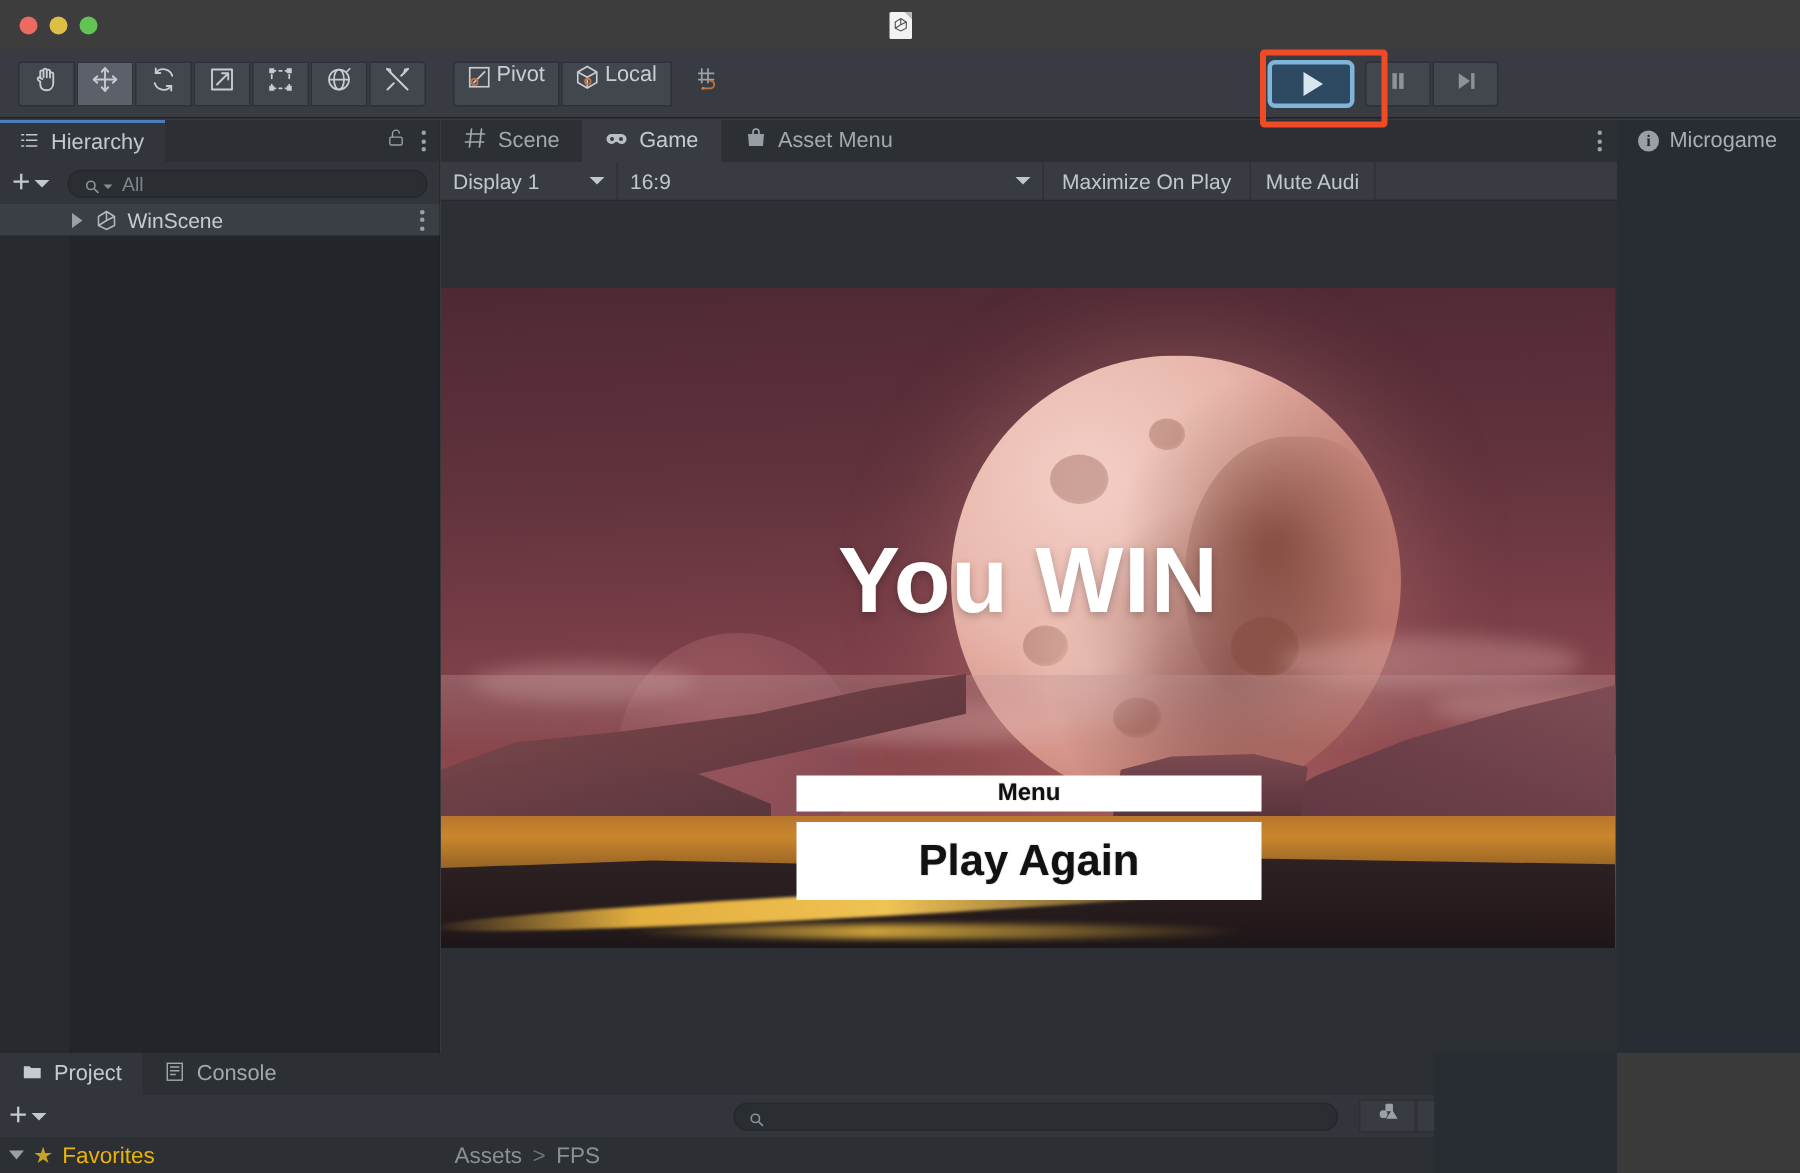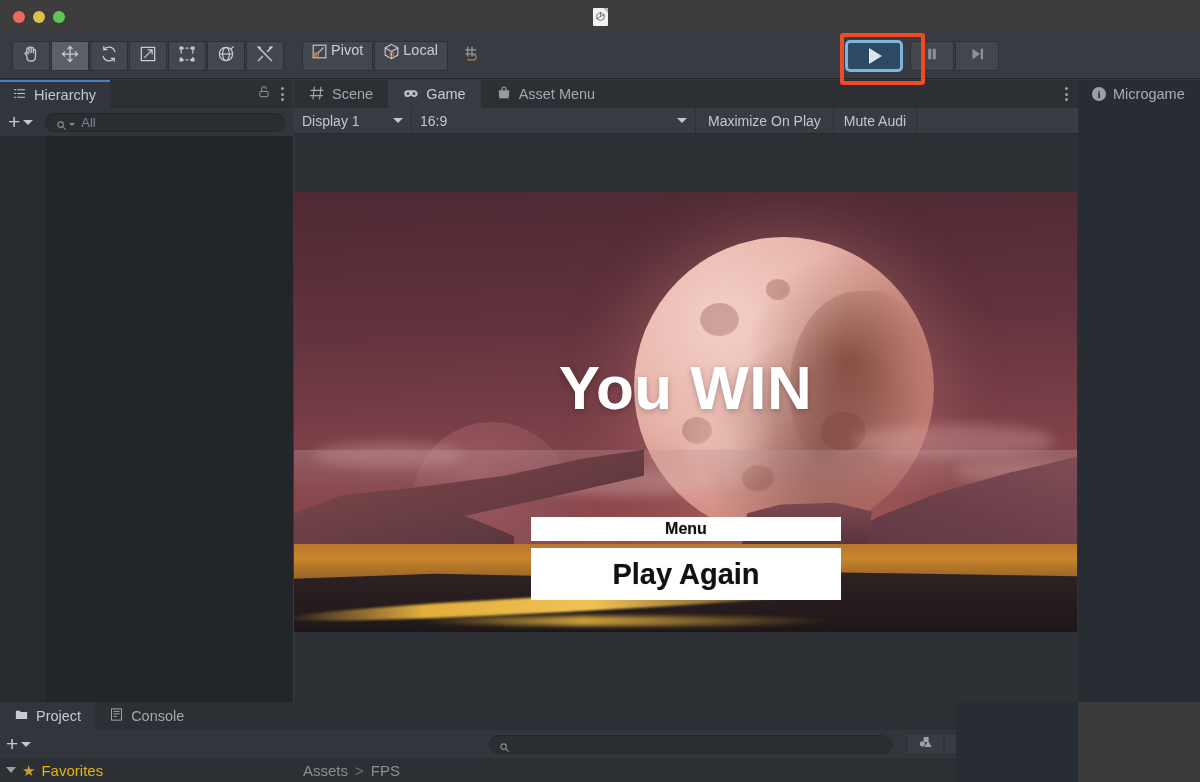--- a/index.html
+++ b/index.html
@@ -601,20 +601,35 @@
               <path d="M15 15l6 6"></path>
             </svg>
         </span>
         <span class="mini-caret"></span>
         <span class="ph">All</span>
       </div>
     </div>
 
     <div class="hier-body">
       <div class="hier-leftstrip"></div>
+      <div class="hier-row">
+        <span class="arrow"></span>
+        <span class="uicon">
+          <svg viewBox="0 0 24 24" fill="none" stroke="currentColor" stroke-width="1.5">
+            <path d="M12 3L20 8v9l-8 4-8-4V8z"></path>
+              <path d="M12 3v9l-8 5M12 12l8-4"></path>
+          </svg>
+        </span>
+        <span class="lbl">WinScene</span>
+        <span class="kebab">
+            <i></i>
+            <i></i>
+            <i></i>
+          </span>
+      </div>
     </div>
   </div>
 
   <div class="gameview">
     <div class="gv-tabbar">
       <div class="gv-tab">
         <span>
           <svg viewBox="0 0 24 24" fill="none" stroke="currentColor" stroke-width="1.7" stroke-linecap="round">
             <path d="M8 3L6 21M18 3l-2 18M3 8h18M2 16h18"></path>
           </svg>

